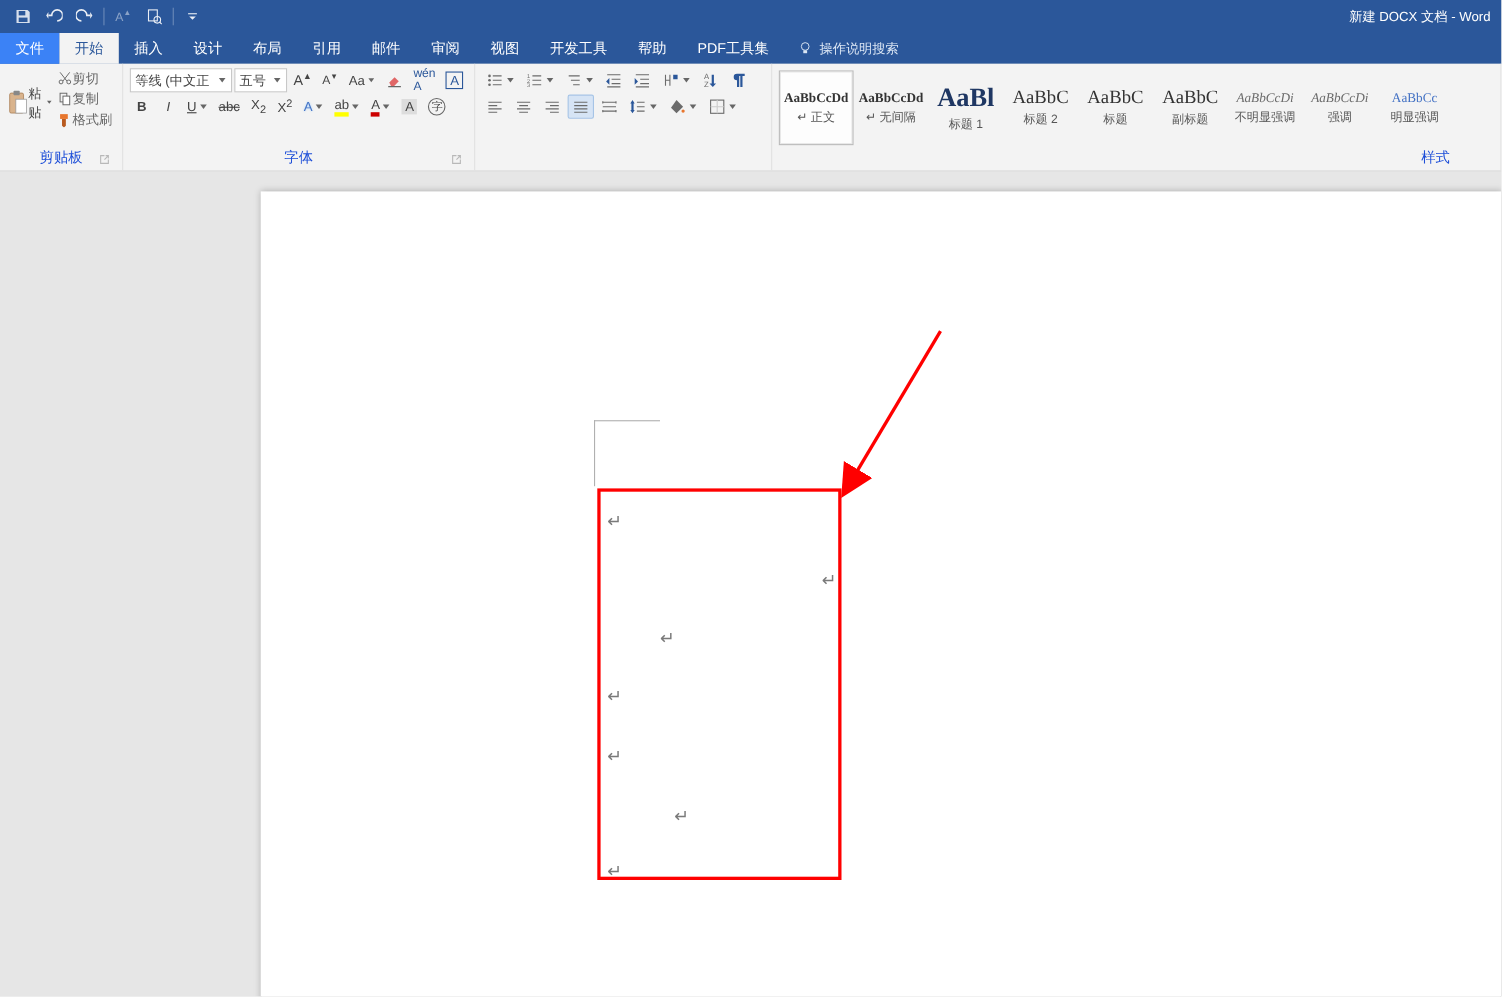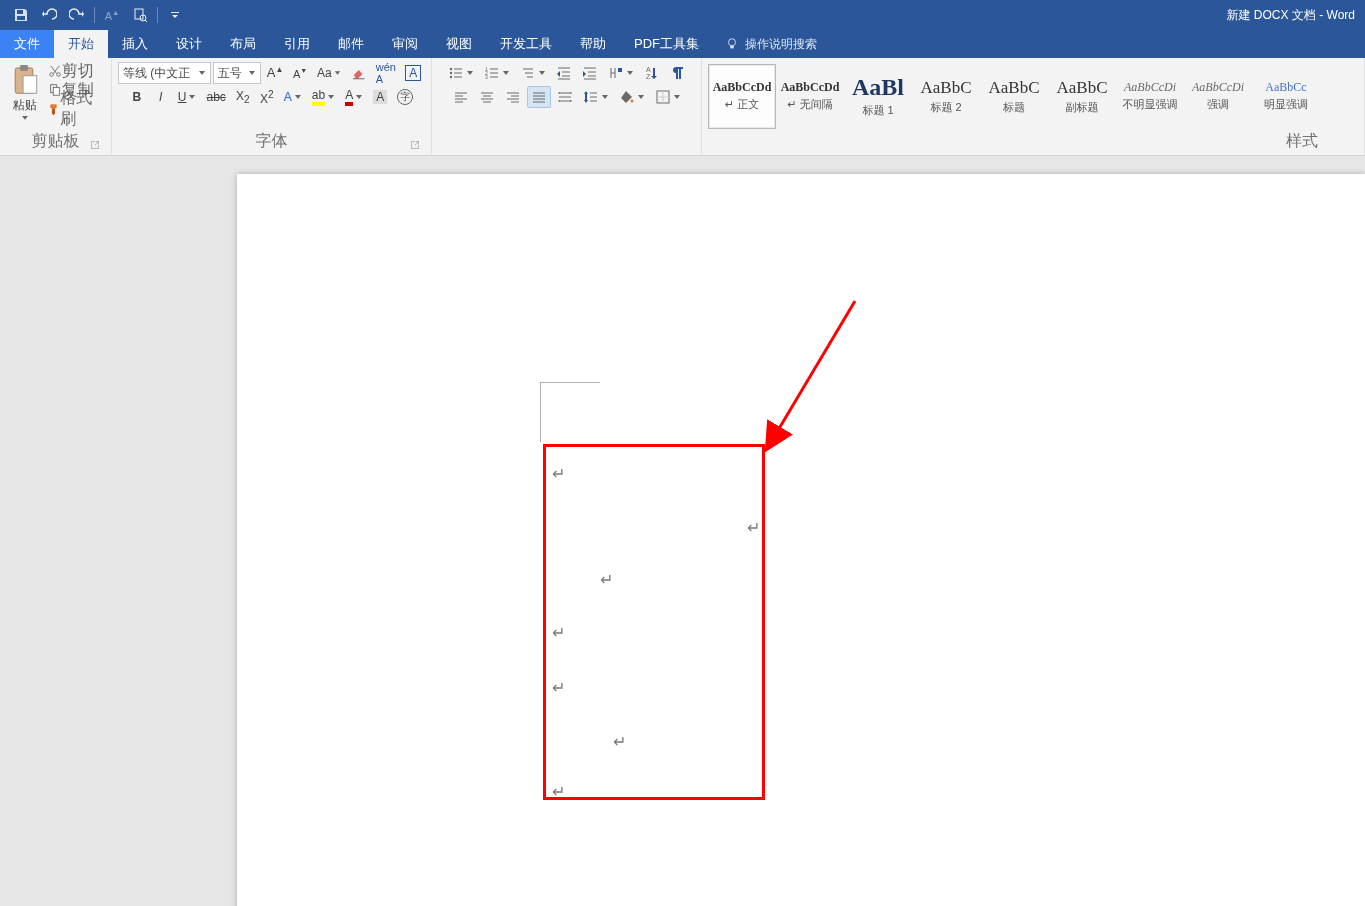--- a/index.html
+++ b/index.html
@@ -18,33 +18,33 @@
 .tabs { height:28px; background:#2b579a; display:flex; align-items:stretch; font-size:13px; color:#fff; }
 .tab { padding:0 14px; display:flex; align-items:center; cursor:pointer; }
 .tab.active { background:#f3f3f3; color:#2b579a; }
 .tab.file { background:#3b82f6; }
 .tell { display:flex; align-items:center; gap:6px; padding:0 12px; color:#dbe6f4; font-size:12px; cursor:text; }
 .bulb { width:14px; height:14px; }
 
 
 .ribbon { height:98px; background:#f3f3f3; border-bottom:1px solid #d4d4d4; display:flex; font-size:12px; color:#444; }
 .group { border-right:1px solid #e1e1e1; display:flex; flex-direction:column; position:relative; padding:4px 6px 0 6px; }
-.group-label { text-align:center; font-size:16px; color:#737373; padding:2px 0 3px; position:relative; }
+.group-label { text-align:center; font-size:13px; color:#1d4ed8; padding:2px 0 3px; position:relative; }
 .dlaunch { position:absolute; right:4px; bottom:4px; width:12px; height:12px; cursor:pointer; opacity:.55; }
 .rows { display:flex; flex-direction:column; gap:2px; flex:1; }
-.row { display:flex; align-items:center; gap:2px; height:22px;justify-content:center; }
+.row { display:flex; align-items:center; gap:2px; height:22px; }
 .btn { height:22px; min-width:22px; padding:0 3px; display:flex; align-items:center; justify-content:center; cursor:pointer; border:1px solid transparent; border-radius:2px; gap:2px; }
 .dd { width:8px; height:8px; }
 .ico { width:16px; height:16px; display:block; }
 
 
-.clip-big { width:42px; height:60px; display:flex; flex-direction:column; align-items:center; justify-content:flex-start; padding-top:2px; cursor:pointer; }
+.clip-big { width:42px; height:60px; display:flex; flex-direction:row; align-items:center; justify-content:flex-start; padding-top:2px; cursor:pointer; }
 .clip-big .lbl { font-size:12px; margin-top:2px; }
 .clip-side { display:flex; flex-direction:column; gap:1px; margin-left:2px; }
-.mini { height:18px; display:flex; align-items:center; gap:0; font-size:16px; color:#666; cursor:pointer; padding:0 2px; }
+.mini { height:18px; display:flex; align-items:center; gap:0; font-size:12px; color:#666; cursor:pointer; padding:0 2px; }
 .mini .ico { width:14px; height:14px; }
 
 
 .sel { height:22px; border:1px solid #c8c8c8; background:#fff; display:flex; align-items:center; padding:0 4px; font-size:12px; gap:4px; cursor:pointer; }
 .sel .dd { margin-left:auto; }
 
 
 .styles { display:flex; height:72px; padding-top:2px; }
 .style-item { width:68px; border:1px solid transparent; display:flex; flex-direction:column; align-items:center; justify-content:center; cursor:pointer; padding:2px 0; }
 .style-item.sel0 { border:1px solid #b9b9b9; background:#fdfdfd; box-shadow:inset 0 0 0 1px #e8e8e8; }

